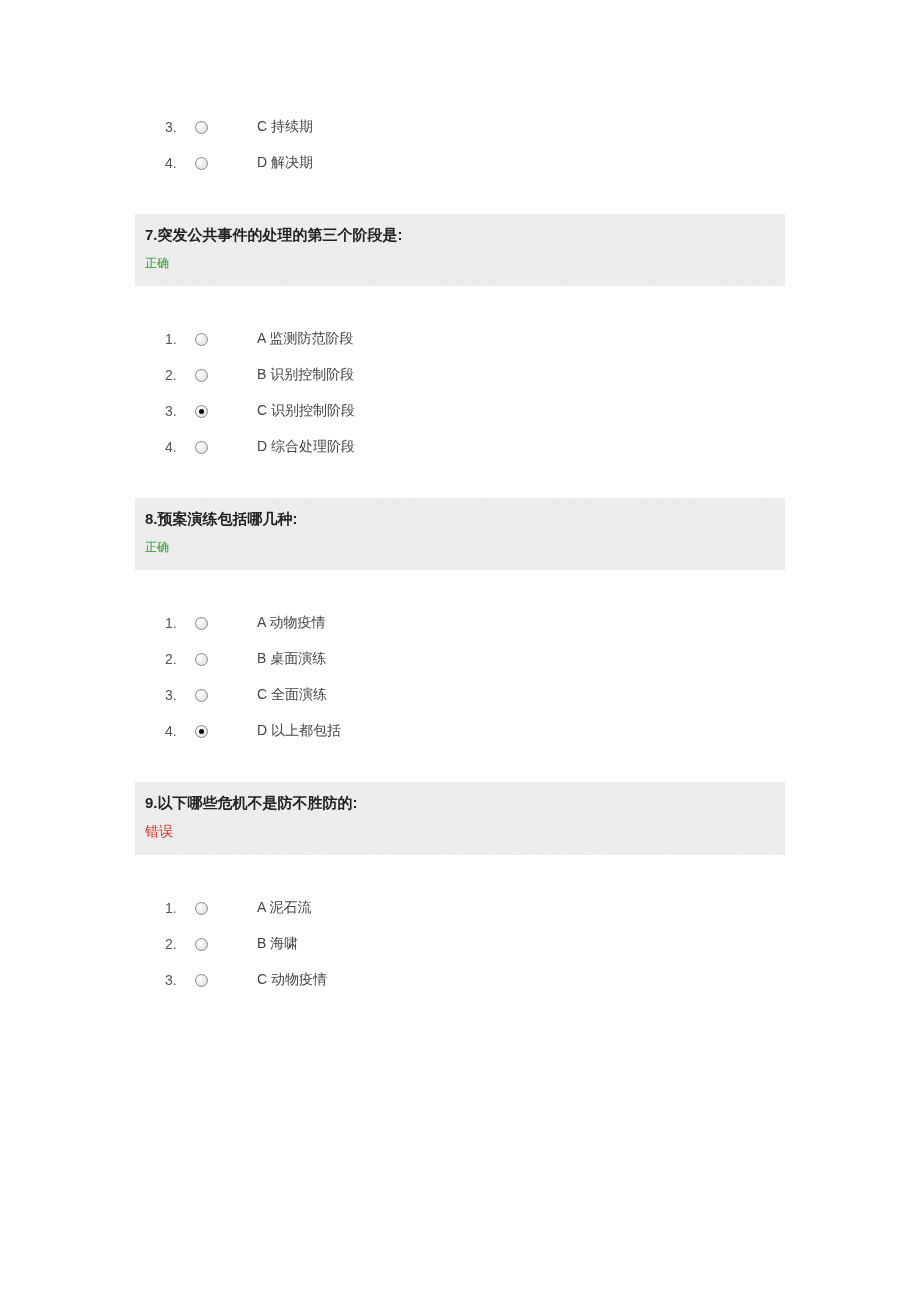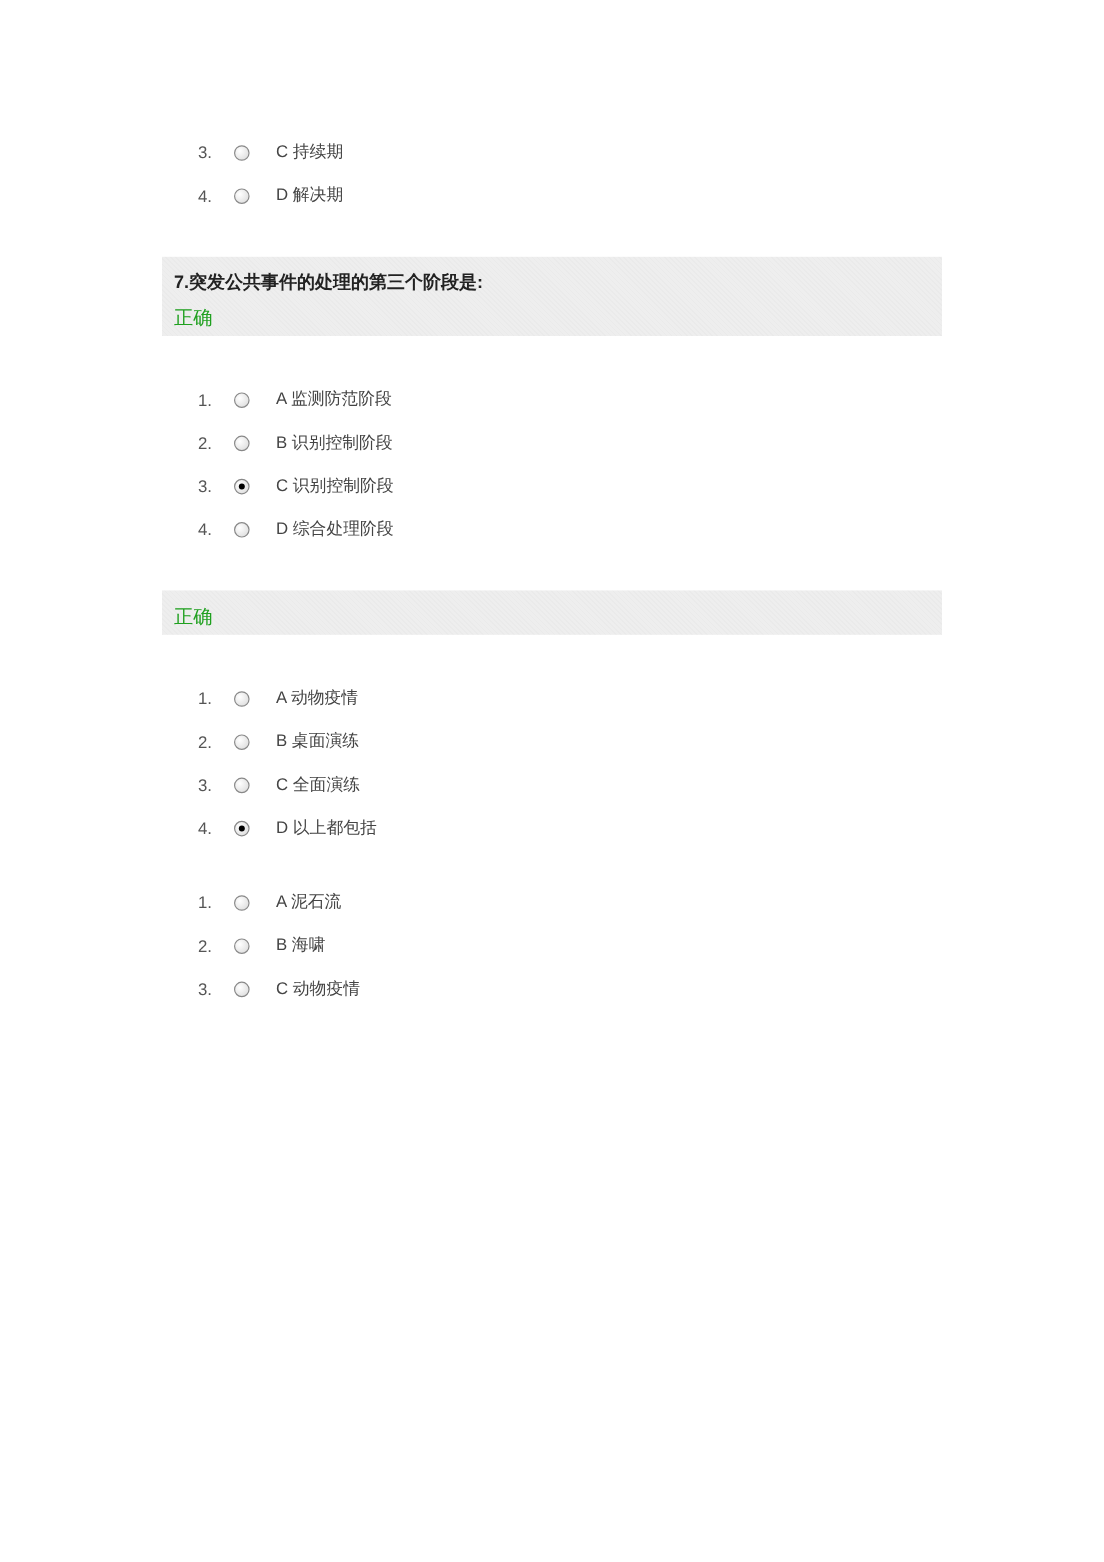--- a/index.html
+++ b/index.html
@@ -38,36 +38,37 @@
   .radio.checked::after {
     content: "";
     position: absolute;
     left: 3px; top: 3px;
     width: 5px; height: 5px;
     background: #000;
     border-radius: 50%;
   }
   .opt-text {
     color: #444;
+    margin-left: 27px;
   }
   .question-block {
     margin-top: 42px;
   }
   .question-header {
     background: #eeeeee;
     background-image: repeating-linear-gradient(45deg, rgba(0,0,0,0.015) 0, rgba(0,0,0,0.015) 1px, transparent 1px, transparent 3px);
-    padding: 12px 10px 4px 10px;
+    padding: 12px 10px 14px 10px;
   }
   .q-title {
     font-weight: bold;
     color: #222;
     margin-bottom: 10px;
     font-size: 15px;
   }
-  .status-correct { color: #1fa01f; font-size: 16px; }
+  .status-correct { color: #1fa01f; font-size: 12px; }
   .status-wrong   { color: #e03020; font-size: 14px; }
   .options-wrap {
     margin-top: 44px;
   }
 </style>
 </head>
 <body>
 
 <div class="page">
 
@@ -108,20 +109,21 @@
       <div class="option-row">
         <span class="opt-num">4.</span>
         <span class="radio"></span>
         <span class="opt-text">D 综合处理阶段</span>
       </div>
     </div>
   </div>
 
   <div class="question-block">
     <div class="question-header">
+      <div class="q-title">8.预案演练包括哪几种:</div>
       <div class="status-correct">正确</div>
     </div>
     <div class="options-wrap">
       <div class="option-row">
         <span class="opt-num">1.</span>
         <span class="radio"></span>
         <span class="opt-text">A 动物疫情</span>
       </div>
       <div class="option-row">
         <span class="opt-num">2.</span>
@@ -135,20 +137,24 @@
       </div>
       <div class="option-row">
         <span class="opt-num">4.</span>
         <span class="radio checked"></span>
         <span class="opt-text">D 以上都包括</span>
       </div>
     </div>
   </div>
 
   <div class="question-block">
+    <div class="question-header">
+      <div class="q-title">9.以下哪些危机不是防不胜防的:</div>
+      <div class="status-wrong">错误</div>
+    </div>
     <div class="options-wrap">
       <div class="option-row">
         <span class="opt-num">1.</span>
         <span class="radio"></span>
         <span class="opt-text">A 泥石流</span>
       </div>
       <div class="option-row">
         <span class="opt-num">2.</span>
         <span class="radio"></span>
         <span class="opt-text">B 海啸</span>

